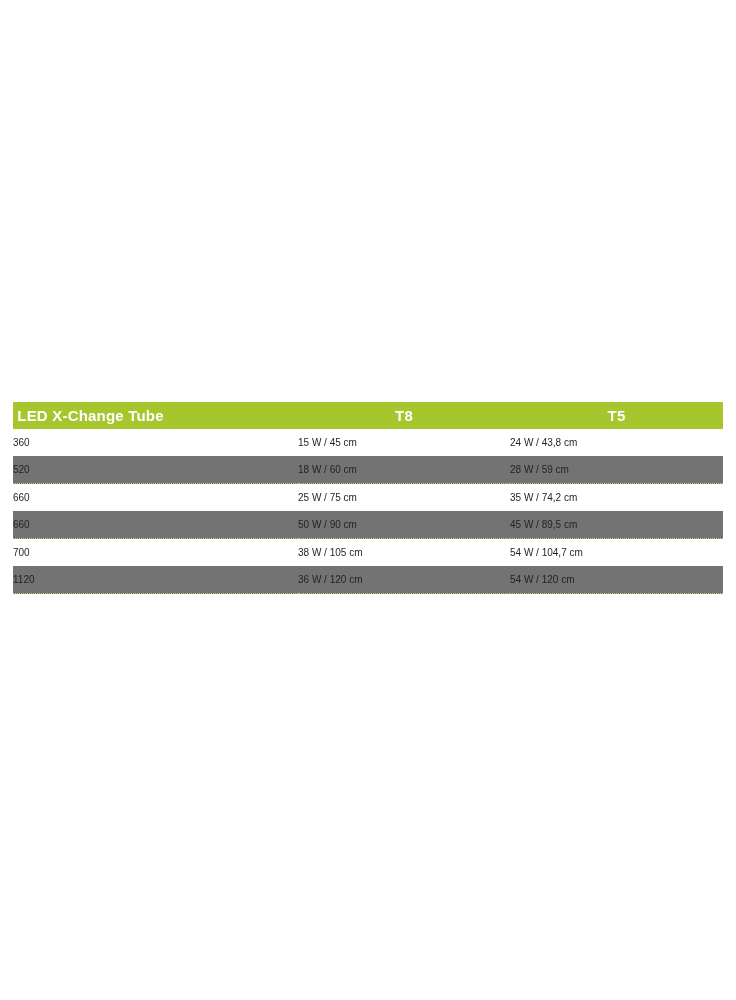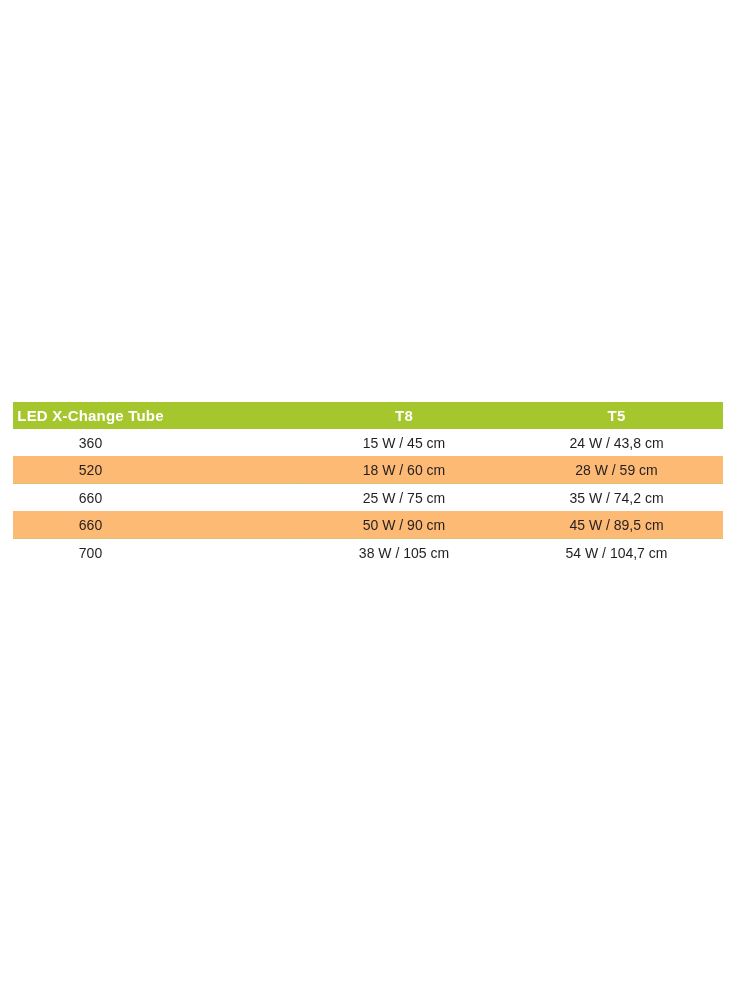--- a/index.html
+++ b/index.html
@@ -55,36 +55,36 @@
 
   thead th.th-model {
     
     text-align: center;
     padding-right: 130px;
   }
 
   tbody td {
     height: 27px;
     padding: 0;
-    font-size: 14px;
+    font-size: 10px;
     color: #231f20;
-    text-align: center;
+    text-align: left;
     vertical-align: middle;
     border: none;
     white-space: nowrap;
   }
 
   
   tbody td.cell-model {
     padding-right: 130px;
   }
 
   
   tbody tr.row-odd  td { background: #ffffff; }
-  tbody tr.row-even td { background: #fdba74; }
+  tbody tr.row-even td { background: #737373; }
 
   
   tbody tr.row-even td {
     border-bottom: 1px dotted #b9cd72;
   }
   tbody tr.row-last td {
     border-bottom: 1px dotted #b9cd72;
   }
 </style>
 </head>
@@ -125,17 +125,22 @@
           <tr class="row-even">
             <td class="cell-model">660</td>
             <td class="cell-t8">50 W / 90 cm</td>
             <td class="cell-t5">45 W / 89,5 cm</td>
           </tr>
           <tr class="row-odd">
             <td class="cell-model">700</td>
             <td class="cell-t8">38 W / 105 cm</td>
             <td class="cell-t5">54 W / 104,7 cm</td>
           </tr>
+          <tr class="row-even row-last">
+            <td class="cell-model">1120</td>
+            <td class="cell-t8">36 W / 120 cm</td>
+            <td class="cell-t5">54 W / 120 cm</td>
+          </tr>
         </tbody>
     </table>
   </div>
 
 </div>
 
 </body></html>

